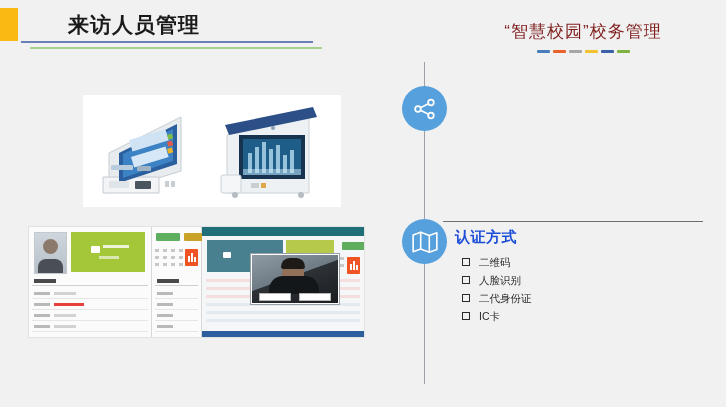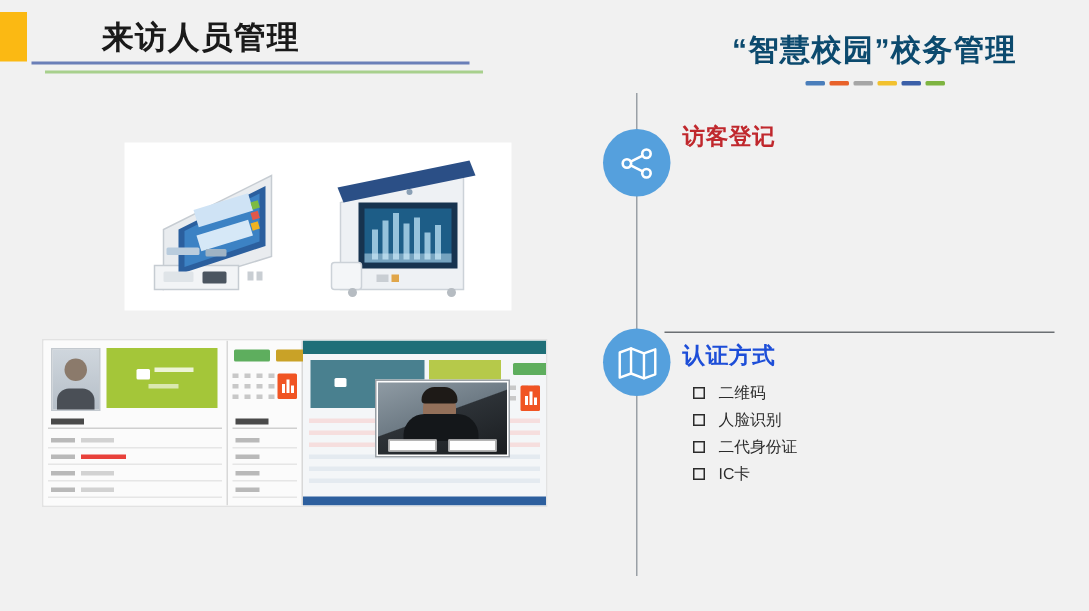--- a/index.html
+++ b/index.html
@@ -57,23 +57,23 @@
 
   
   #right-header {
     position: absolute;
     left: 440px;
     top: 20px;
     width: 286px;
     text-align: center;
   }
   #right-header-title {
-    font-size: 20px;
-    font-weight: bold;
-    color: #0c4a6e;
+    font-size: 17px;
+    font-weight: normal;
+    color: #7f1d1d;
     letter-spacing: 1px;
     white-space: nowrap;
   }
   #dash-row {
     margin-top: 7px;
     display: flex;
     justify-content: center;
     gap: 3px;
   }
   .dash {
@@ -579,21 +579,20 @@
   <svg width="28" height="26" viewBox="0 0 26 24" fill="none" stroke="#ffffff" stroke-width="1.5" stroke-linecap="round" stroke-linejoin="round">
     <path d="M2 5.5 L9 3 L17 6 L24 3.5 L24 19 L17 21.5 L9 18.5 L2 21 Z"></path>
     <line x1="9" y1="3" x2="9" y2="18.5"></line>
     <line x1="17" y1="6" x2="17" y2="21.5"></line>
   </svg>
 </div>
 
 <div id="section-divider"></div>
 
 <div class="section-block" id="section-visitor">
-  <h2 class="section-heading" style="color: rgb(192, 40, 45);">访客登记</h2>
 </div>
 
 <div class="section-block" id="section-auth">
   <h2 class="section-heading" style="color: #1d4ed8;">认证方式</h2>
   <ul id="auth-list">
       <li>
         <span class="sq-bullet"></span>
         <span>二维码</span>
       </li>
       <li>

